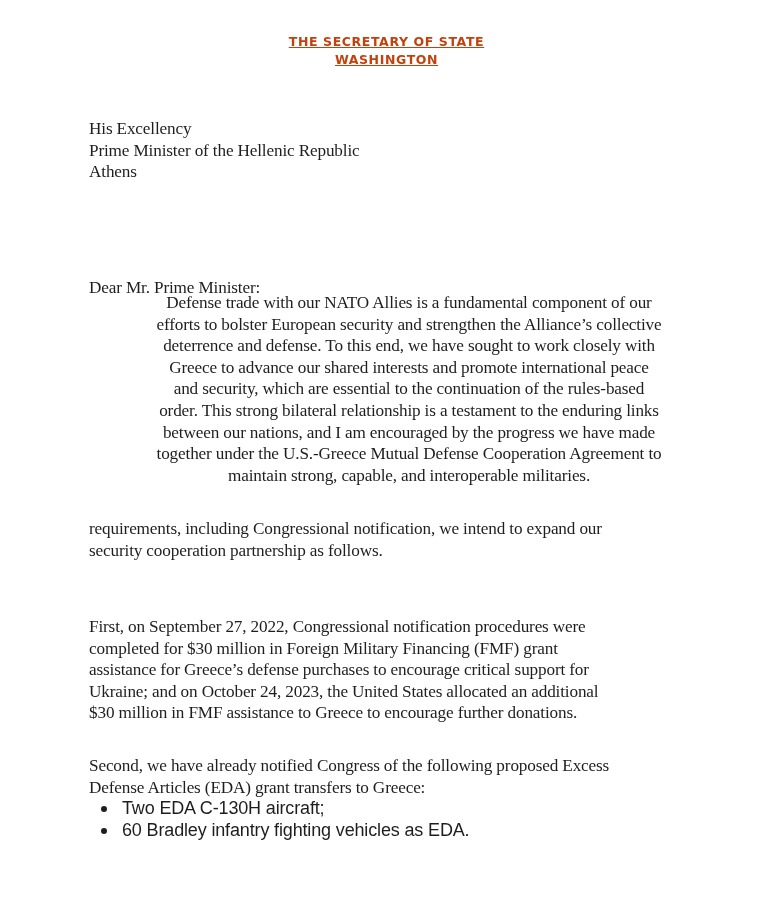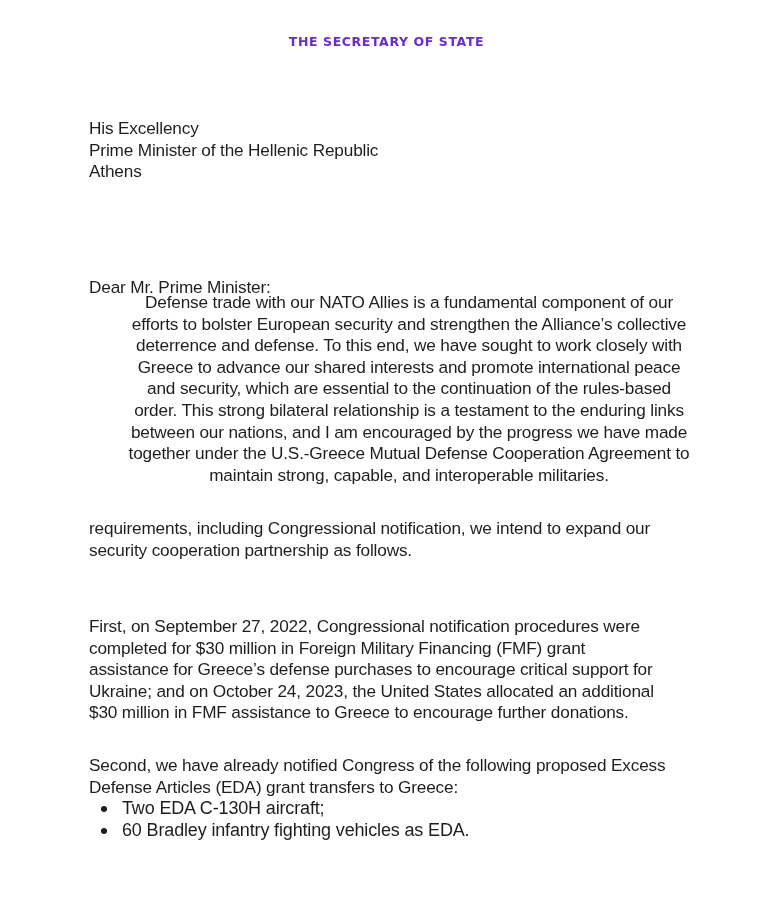--- a/index.html
+++ b/index.html
@@ -14,38 +14,39 @@
       overflow: hidden;
       font-family: "Liberation Sans", "DejaVu Sans", sans-serif;
       color: #1e1e1e;
     }
     .letterhead {
       position: absolute;
       top: 33px;
       left: 0;
       width: 761px;
       text-align: center;
-      color: #6d28d9;
+      color: #c2410c;
       font-weight: bold;
       font-size: 12.5px;
       letter-spacing: 0.6px;
       line-height: 18px;
       font-family: "DejaVu Sans", "Liberation Sans", sans-serif;
+      text-decoration: underline;
     }
     .letterhead div { margin-left: 12px; }
     .block {
       position: absolute;
       left: 89px;
       width: 640px;
       font-size: 17.2px;
       line-height: 21.6px;
       color: #1e1e1e;
       letter-spacing: -0.15px;
     }
-    .block .line { white-space: nowrap; display: block; }
+    .block .line { white-space: nowrap; display: block; font-family: Liberation Serif, serif; }
     .addr { top: 118px; }
     .salutation { top: 229px; margin-top: 48px; }
     .p1 { top: 292px; text-align: center; }
     .p2 { top: 518px; }
     .p3 { top: 616px; }
     .p4 { top: 755px; }
     .bullets {
       position: absolute;
       left: 89px;
       top: 798px;
@@ -70,20 +71,21 @@
       height: 6px;
       border-radius: 50%;
       background: #1e1e1e;
     }
   </style>
 </head>
 <body>
 
 <div class="letterhead">
   <div>THE SECRETARY OF STATE</div>
+  <div>WASHINGTON</div>
 </div>
 
 <div class="block addr">
   <span class="line">His Excellency</span>
   <span class="line">Prime Minister of the Hellenic Republic</span>
   <span class="line">Athens</span>
 </div>
 
 <div class="block salutation">
   <span class="line">Dear Mr. Prime Minister:</span>

